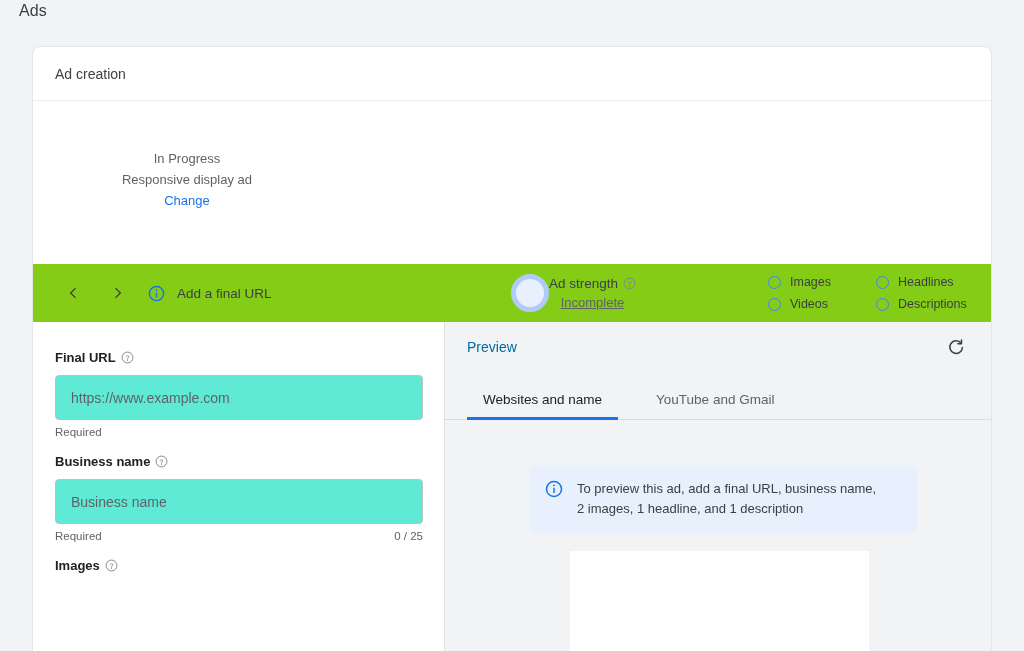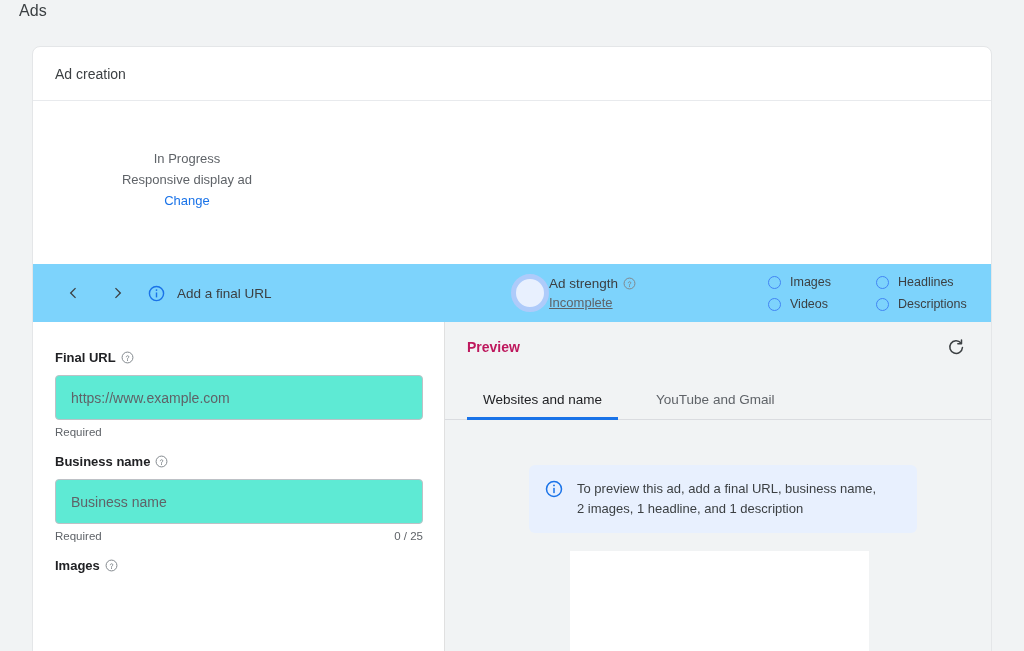--- a/index.html
+++ b/index.html
@@ -65,24 +65,25 @@
   .ad-change {
     font-size: 13px;
     color: #1a73e8;
     line-height: 21px;
     cursor: pointer;
   }
 
   
   .strength-bar {
     height: 58px;
-    background: #7dd3fc;
+    background: #84cc16;
     display: flex;
     align-items: center;
     position: relative;
+    text-align: center;
   }
   .nav-group {
     display: flex;
     align-items: center;
     margin-left: 28px;
   }
   .chev {
     width: 26px; height: 26px;
     display: flex; align-items: center; justify-content: center;
     cursor: pointer;
@@ -219,22 +220,22 @@
   }
   .preview-head {
     height: 50px;
     display: flex;
     align-items: center;
     padding: 0 22px;
     justify-content: space-between;
   }
   .preview-title {
     font-size: 14px;
-    color: #be185d;
-    font-weight: 700;
+    color: #0369a1;
+    font-weight: 400;
   }
   .refresh-btn {
     width: 26px; height: 26px;
     display: flex; align-items: center; justify-content: center;
     cursor: pointer;
     color: #3c4043;
   }
   .tabs {
     display: flex;
     padding-left: 22px;

